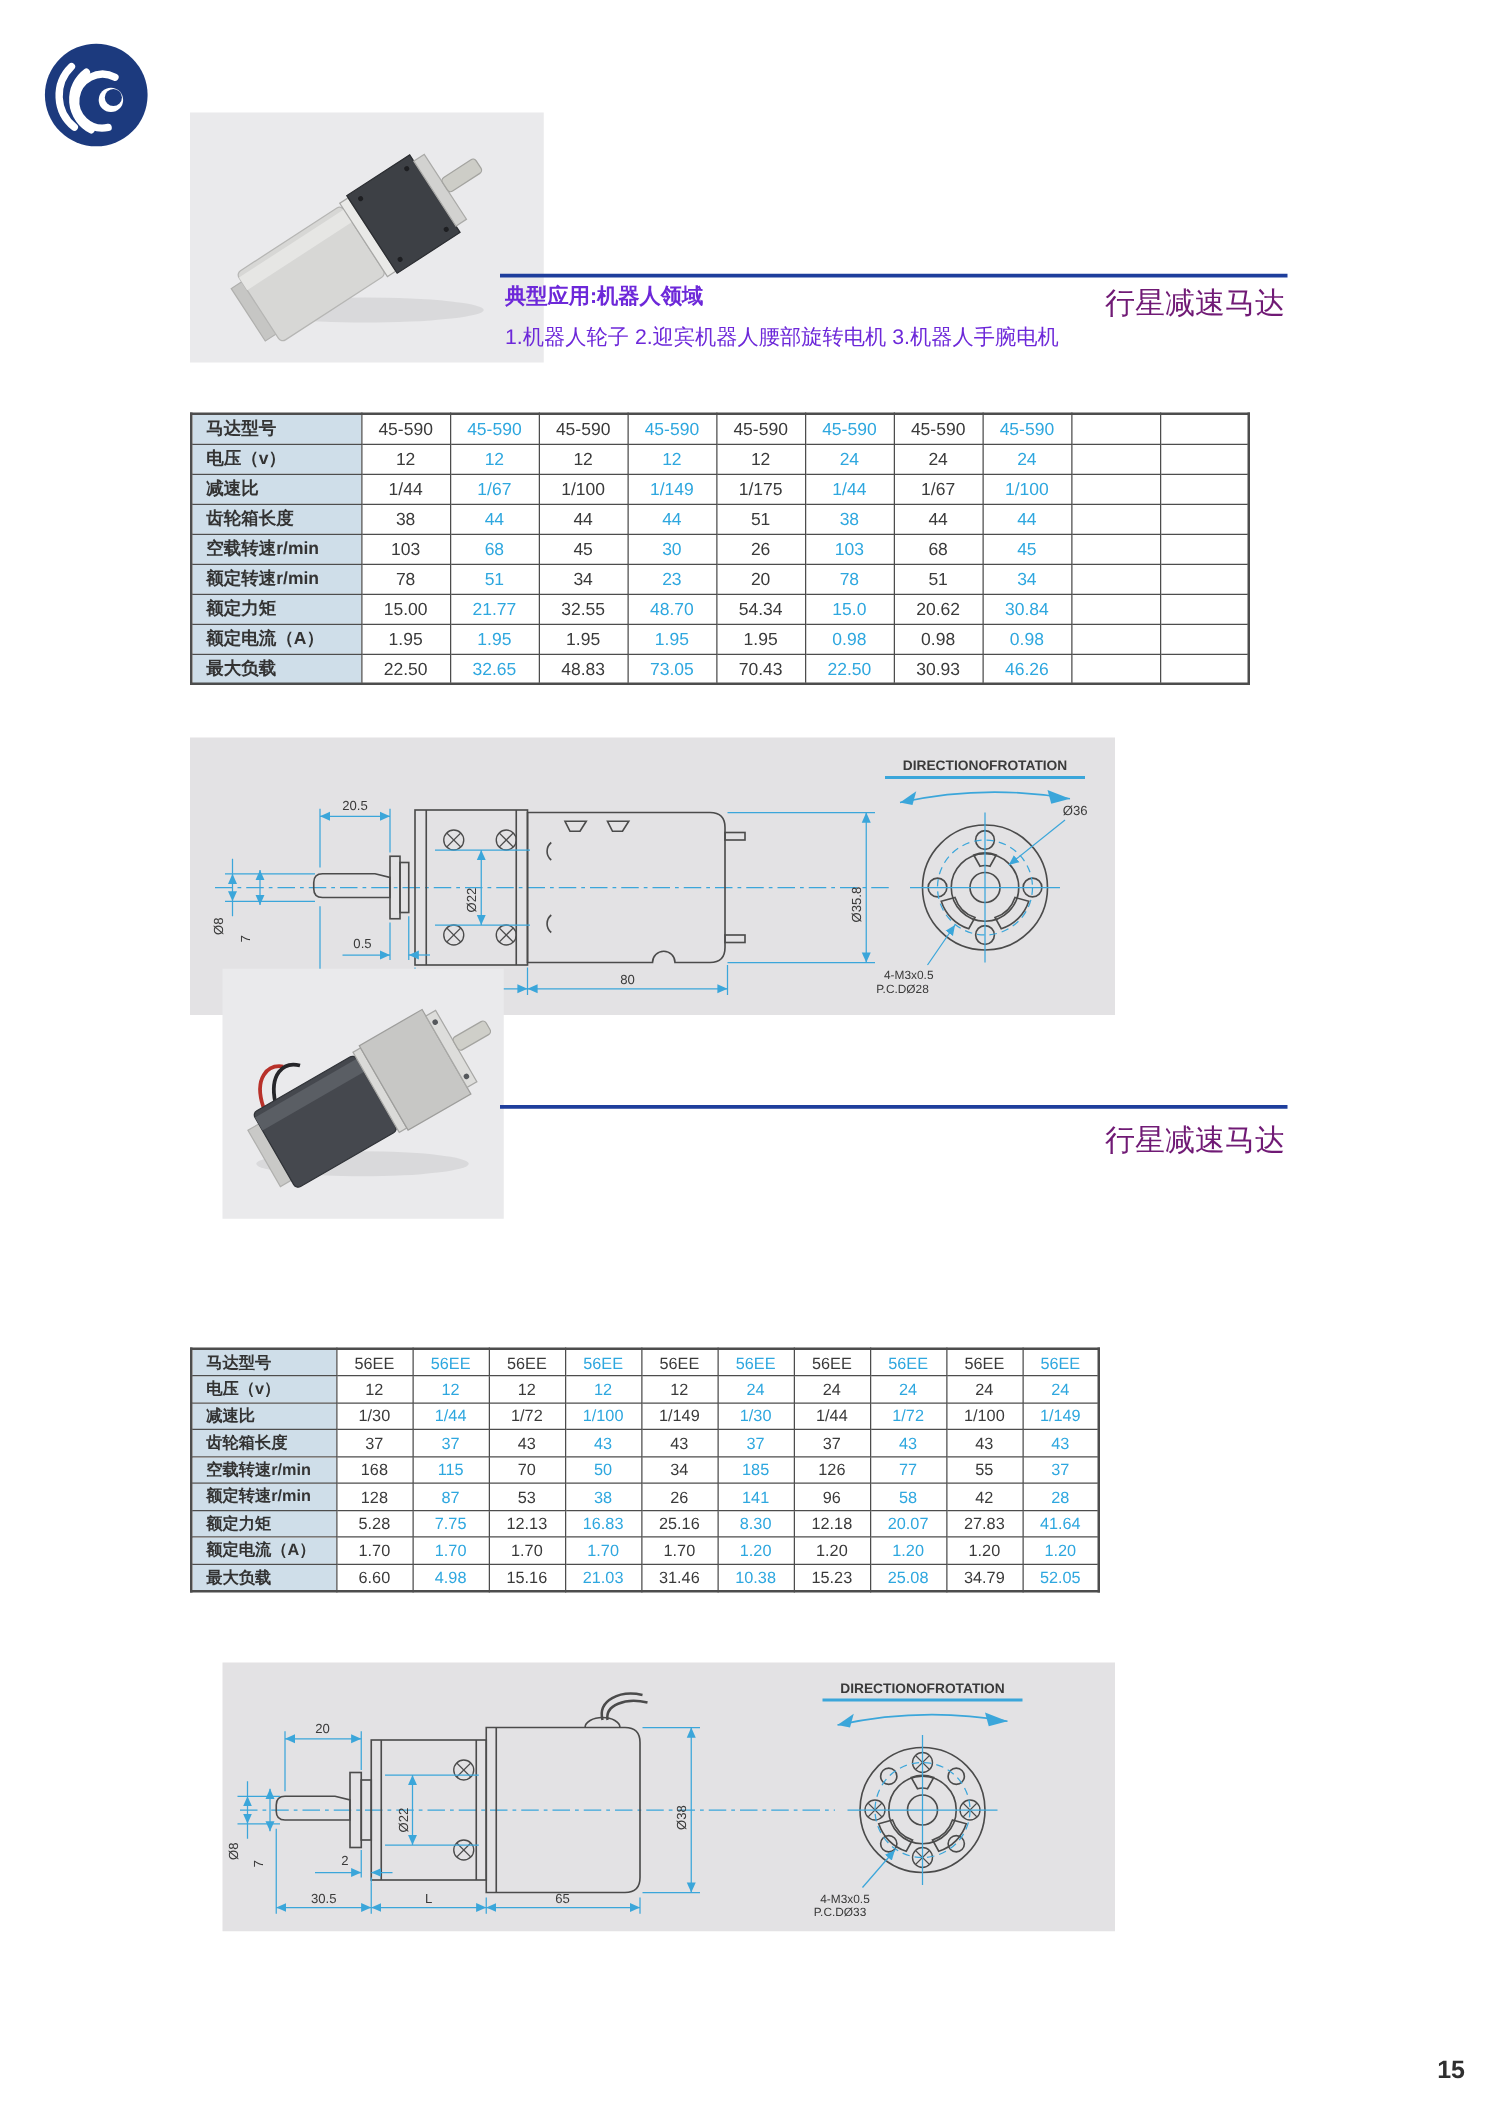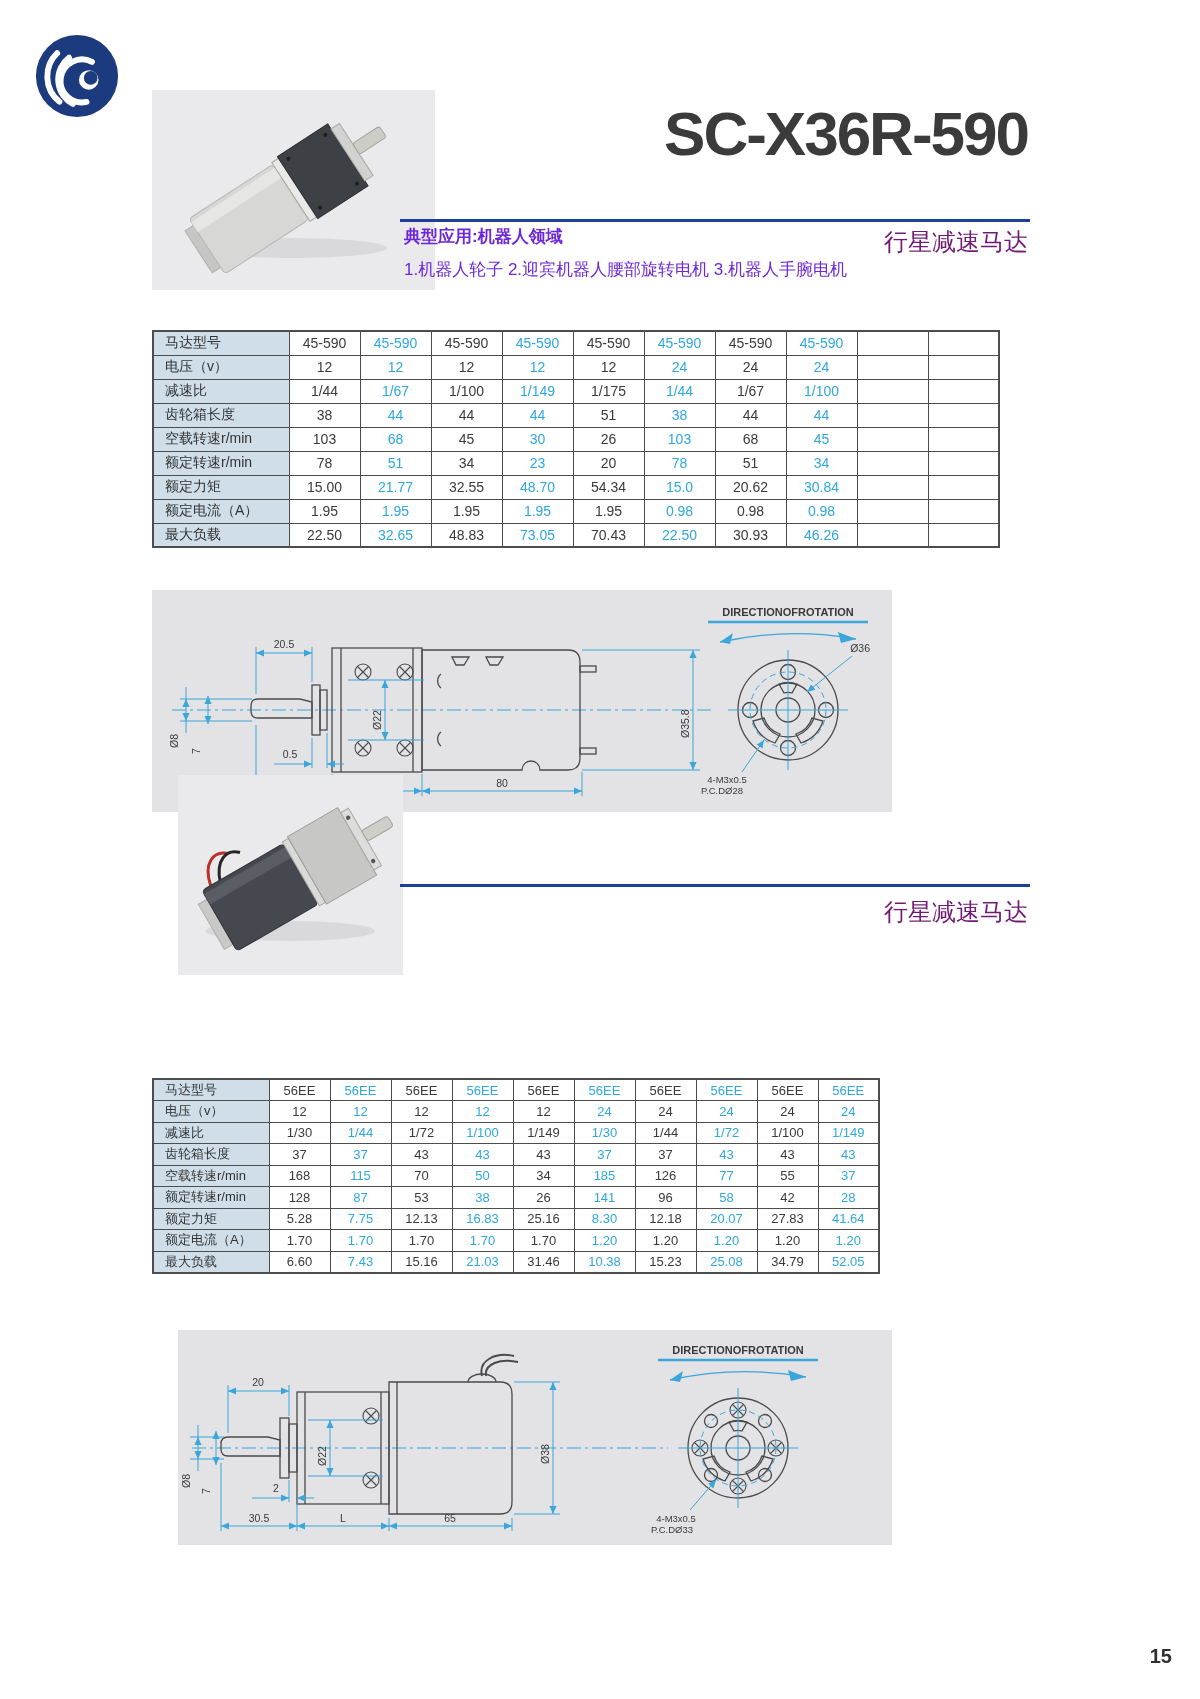--- a/index.html
+++ b/index.html
@@ -18,21 +18,21 @@
   .rule2{top:884px;}
   .category{position:absolute;right:172px;font-size:24px;color:#701a75;}
   .cat1{top:226px;}
   .cat2{top:896px;}
   .app-text{position:absolute;left:404px;color:#6d28d9;font-size:17px;white-space:nowrap;}
   .app1{top:225px;font-weight:bold;}
   .app2{top:258px;}
   .spec-table{position:absolute;border-collapse:collapse;table-layout:fixed;background:#fff;
         border:2px solid #4d4d4d;}
   .spec-table th,.spec-table td{border:1px solid #4d4d4d;padding:0;overflow:hidden;white-space:nowrap;}
-  .spec-table th{background:#cfdee9;font-weight:normal;color:#333;text-align:left;padding-left:11px;}
+  .spec-table th{background:#cfdee9;font-weight:bold;color:#333;text-align:left;padding-left:11px;}
   .spec-table td{text-align:center;}
   .t1{left:152px;top:330px;width:846px;font-size:14px;}
   .t1 tr{height:24px;}
   .t2{left:152px;top:1078px;width:726px;font-size:13px;}
   .t2 tr{height:21.5px;}
   .c-dark{color:#3a3a3a;}
   .c-blue{color:#2ea7df;}
   .drawbox{position:absolute;background:#e3e2e4;text-align:center;}
   .d1{left:152px;top:590px;width:740px;height:222px;}
   .d2{left:178px;top:1330px;width:714px;height:215px;}
@@ -69,21 +69,20 @@
         <circle cx="154" cy="72" r="2" fill="#1e1f22"></circle>
         <circle cx="198" cy="72" r="2" fill="#1e1f22"></circle>
         <circle cx="154" cy="130" r="2" fill="#1e1f22"></circle>
         <circle cx="198" cy="130" r="2" fill="#1e1f22"></circle>
         <rect x="206" y="70" width="10" height="62" fill="#d2d2d0" stroke="#aaaaa8"></rect>
         <rect x="216" y="94" width="32" height="13" rx="3" fill="#cdcdc7" stroke="#a4a4a0"></rect>
       </g>
     </svg>
   </div>
 
-  <div class="model-title title1">SC-X36R-590</div>
   <div class="rule rule1"></div>
   <div class="category cat1">行星减速马达</div>
   <div class="app-text app1">典型应用:机器人领域</div>
   <div class="app-text app2">1.机器人轮子 2.迎宾机器人腰部旋转电机 3.机器人手腕电机</div>
 
   <table class="spec-table t1">
     <colgroup>
       <col style="width:136px">
         <col style="width:71px">
         <col style="width:71px">
@@ -466,21 +465,21 @@
           <td class="c-dark">1.70</td>
           <td class="c-blue">1.20</td>
           <td class="c-dark">1.20</td>
           <td class="c-blue">1.20</td>
           <td class="c-dark">1.20</td>
           <td class="c-blue">1.20</td>
         </tr>
         <tr>
           <th>最大负载</th>
           <td class="c-dark">6.60</td>
-          <td class="c-blue">7.43</td>
+          <td class="c-blue">4.98</td>
           <td class="c-dark">15.16</td>
           <td class="c-blue">21.03</td>
           <td class="c-dark">31.46</td>
           <td class="c-blue">10.38</td>
           <td class="c-dark">15.23</td>
           <td class="c-blue">25.08</td>
           <td class="c-dark">34.79</td>
           <td class="c-blue">52.05</td>
         </tr>
       </tbody>

